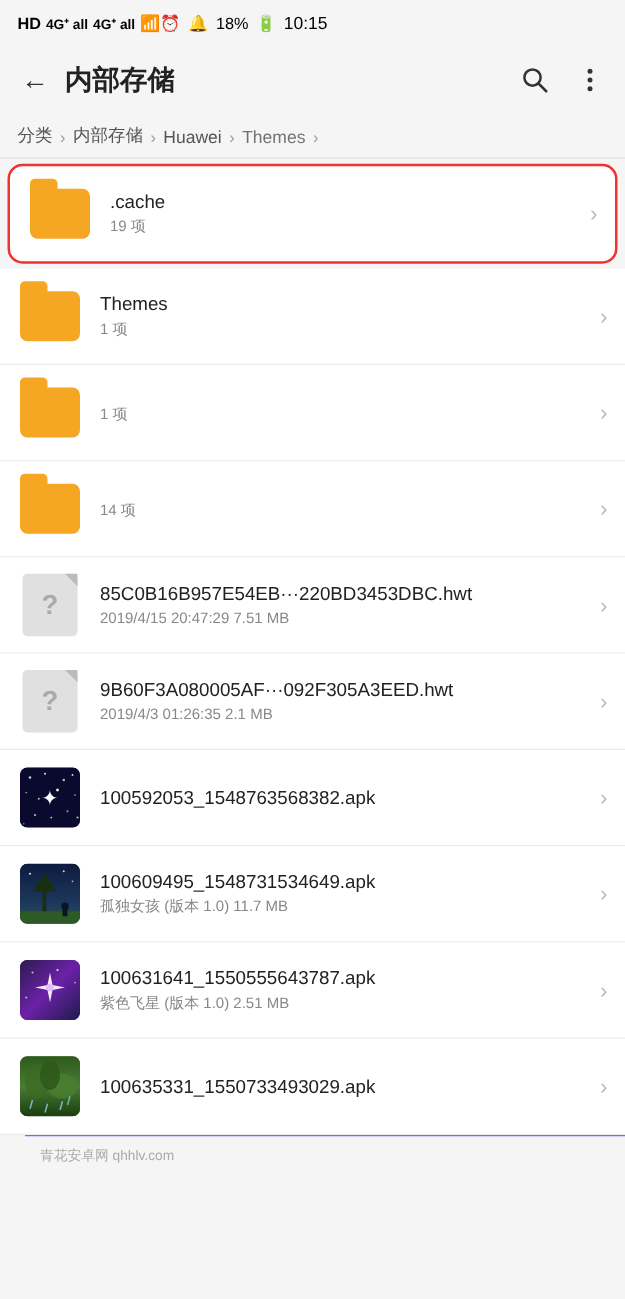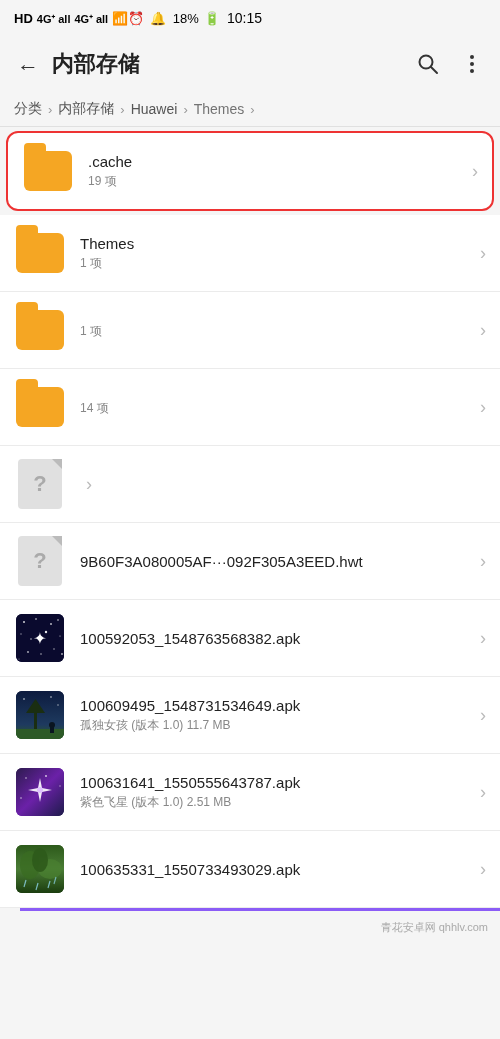--- a/index.html
+++ b/index.html
@@ -321,29 +321,34 @@
     <div class="file-info">
       <div class="file-meta">14 项</div>
     </div>
     <span class="chevron">›</span>
   </div>
 
   <div class="file-item">
     <div class="file-icon">
       <div class="unknown-icon"></div>
     </div>
+    <div class="file-info">
+      <div class="file-name">85C0B16B957E54EB···220BD3453DBC.hwt</div>
+      <div class="file-meta">2019/4/15 20:47:29 7.51 MB</div>
+    </div>
     <span class="chevron">›</span>
   </div>
 
   <div class="file-item">
     <div class="file-icon">
       <div class="unknown-icon"></div>
     </div>
     <div class="file-info">
       <div class="file-name">9B60F3A080005AF···092F305A3EED.hwt</div>
+      <div class="file-meta">2019/4/3 01:26:35 2.1 MB</div>
     </div>
     <span class="chevron">›</span>
   </div>
 
   <div class="file-item">
     <div class="file-icon">
       <div class="apk-thumb thumb-stars" style="position:relative;">
         <svg width="48" height="48" viewBox="0 0 48 48">
           <rect width="48" height="48" fill="#0a0a2e"></rect>
           <circle cx="8" cy="8" r="1" fill="white" opacity="0.8"></circle>
@@ -456,15 +461,15 @@
       </div>
     </div>
     <div class="file-info">
       <div class="file-name">100635331_1550733493029.apk</div>
     </div>
     <span class="chevron">›</span>
   </div>
 
 </div>
 
-<div style="text-align:right; padding: 6px 12px; background:#f5f5f5; border-top:3px solid #8b5cf6;margin-left:20px;">
+<div style="text-align:left; padding: 6px 12px; background:#f5f5f5; border-top:1px solid #8b5cf6;margin-left:20px;">
   <span style="font-size:11px; color:#aaa;">青花安卓网 qhhlv.com</span>
 </div>
 
 </body></html>

